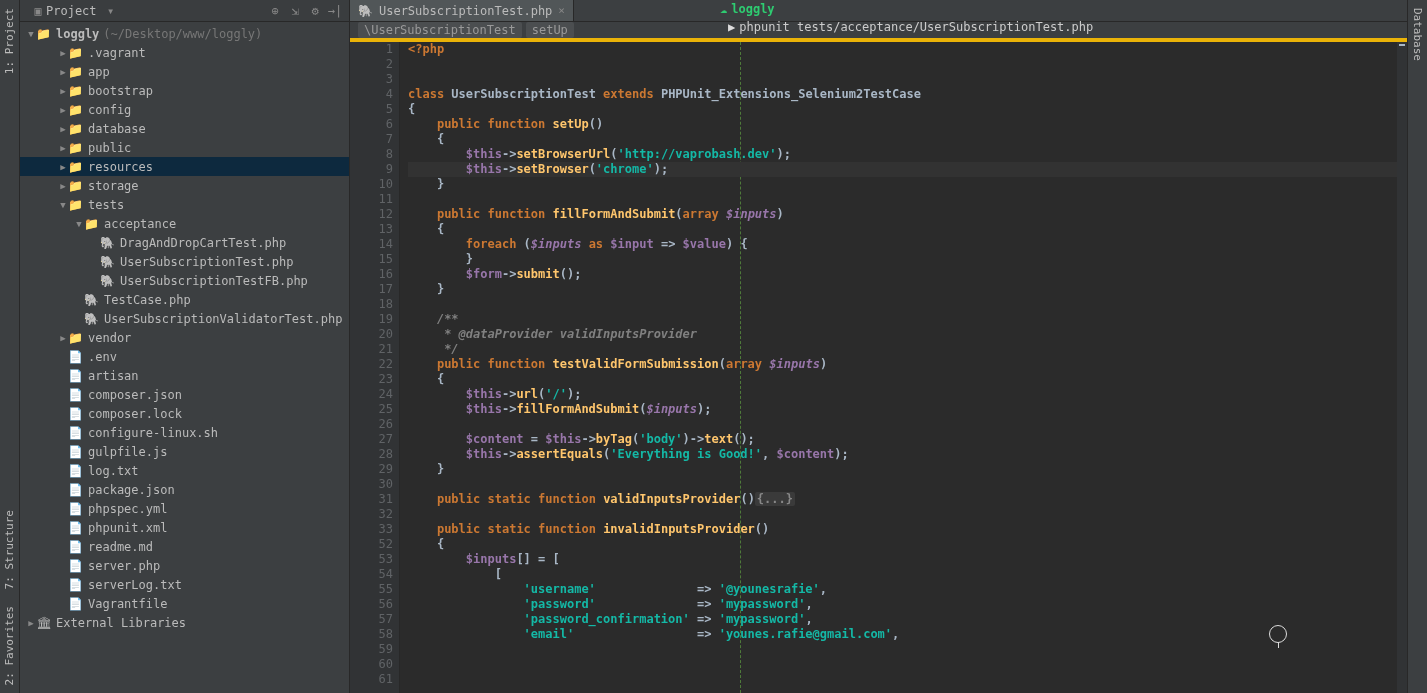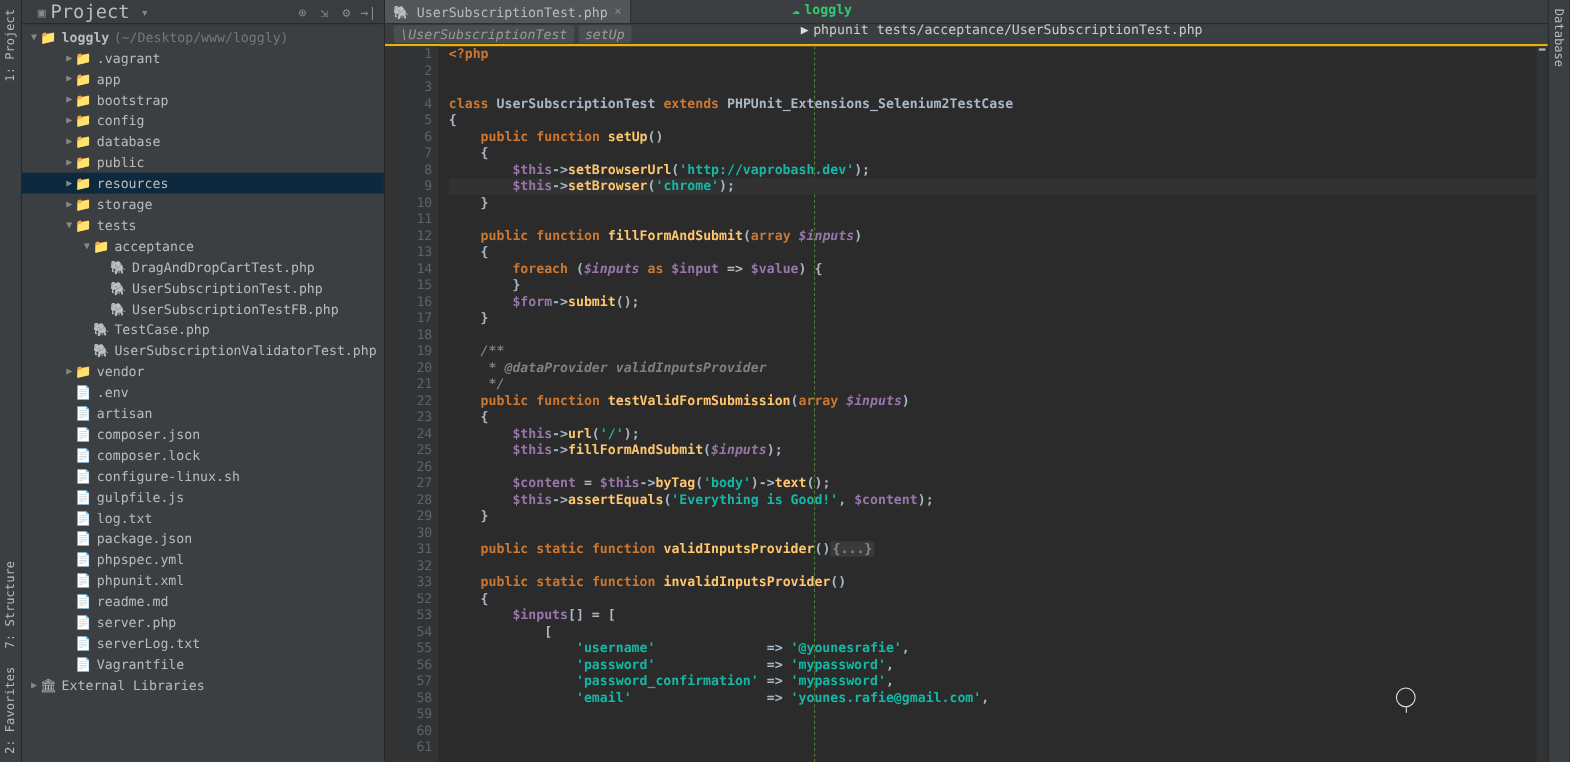--- a/index.html
+++ b/index.html
@@ -41,21 +41,21 @@
   height: 22px;
   background: #3a3d3f;
   border-bottom: 1px solid #282828;
   display: flex;
   align-items: center;
   padding: 0 6px;
   color: #bbb;
 }
 .sidebar-header .title {
   flex: 0 0 auto;
-  font-size: 17px;
+  font-size: 12px;
 }
 .sidebar-header .spacer { flex: 1; }
 .sidebar-header .icon {
   width: 16px;
   height: 16px;
   margin-left: 4px;
   color: #888;
   cursor: pointer;
   display: flex;
   align-items: center;
@@ -113,27 +113,26 @@
   background: #515658;
   border-right: 1px solid #282828;
   color: #bbb;
   cursor: pointer;
   gap: 6px;
 }
 .tab .close { color: #888; font-size: 11px; }
 .breadcrumb {
   height: 20px;
   background: #3c3f41;
-  border-bottom: 2px solid #eab308;
+  border-bottom: 4px solid #eab308;
   display: flex;
   align-items: center;
   padding: 0 8px;
   color: #999;
   gap: 4px;
-  font-style: italic;
 }
 .breadcrumb span { background: #4b4e50; padding: 1px 6px; border-radius: 2px; }
 .editor-wrap {
   flex: 1;
   display: flex;
   position: relative;
   overflow: hidden;
 }
 .gutter {
   width: 50px;

